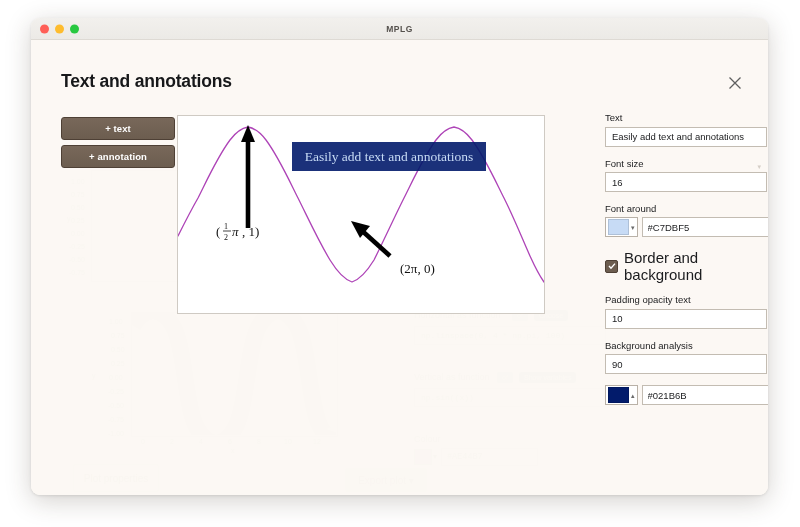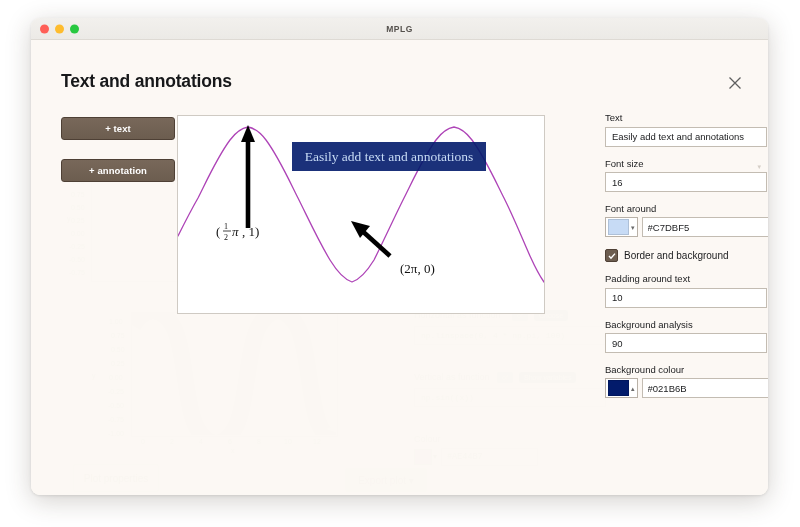--- a/index.html
+++ b/index.html
@@ -141,21 +141,21 @@
     right: 24px; top: 34px;
     width: 18px; height: 18px;
     cursor: pointer;
   }
   .close-btn svg { display: block; }
 
   
   .side-btns {
     position: absolute;
     left: 30px; top: 77px;
-    display: flex; flex-direction: column; gap: 19px;
+    display: flex; flex-direction: column; gap: 5px;
   }
   .act-btn {
     width: 112px; height: 21px;
     border: 1px solid #4e4035;
     border-radius: 3px;
     background: linear-gradient(#78685a, #6c5d4f);
     color: #ffffff;
     font-size: 9.5px;
     font-weight: 600;
     display: flex; align-items: center; justify-content: center;
@@ -239,21 +239,21 @@
   .checkbox {
     width: 11px; height: 11px;
     background: #6c5d4f;
     border: 1px solid #4e4035;
     border-radius: 2px;
     display: flex; align-items: center; justify-content: center;
     flex: none;
   }
   .checkbox svg { display: block; }
   .check-label {
-    font-size: 10px;
+    font-size: 15px;
     color: #1b1c1e;
   }
   .fs-caret {
     position: absolute;
     right: 6px; top: 5px;
     font-size: 7px;
     color: #d4cec6;
   }
   .field-rel { position: relative; }
 </style>
@@ -428,31 +428,30 @@
           <div class="check-row">
             <span class="checkbox">
               <svg width="8" height="8" viewBox="0 0 8 8">
                 <path d="M1 4 L3 6.2 L7 1.6" stroke="#ffffff" stroke-width="1.4" fill="none"></path>
               </svg>
             </span>
             <span class="check-label">Border and background</span>
           </div>
 
           <div class="field">
-            <span class="field-label">Padding around text</span>
+            <span class="field-label">Padding opacity text</span>
             <input class="text-input" type="text" value="10" style="">
           </div>
 
           <div class="field">
             <span class="field-label">Background analysis</span>
             <input class="text-input" type="text" value="90" style="">
           </div>
 
           <div class="field">
-            <span class="field-label">Background colour</span>
             <div class="colour-row">
               <div class="swatch-btn">
                 <span class="swatch" style="background:#021B6B;"></span>
                 <span class="swatch-caret">▴</span>
               </div>
               <input class="colour-hex" type="text" value="#021B6B" style="">
             </div>
           </div>
 
         </div>

